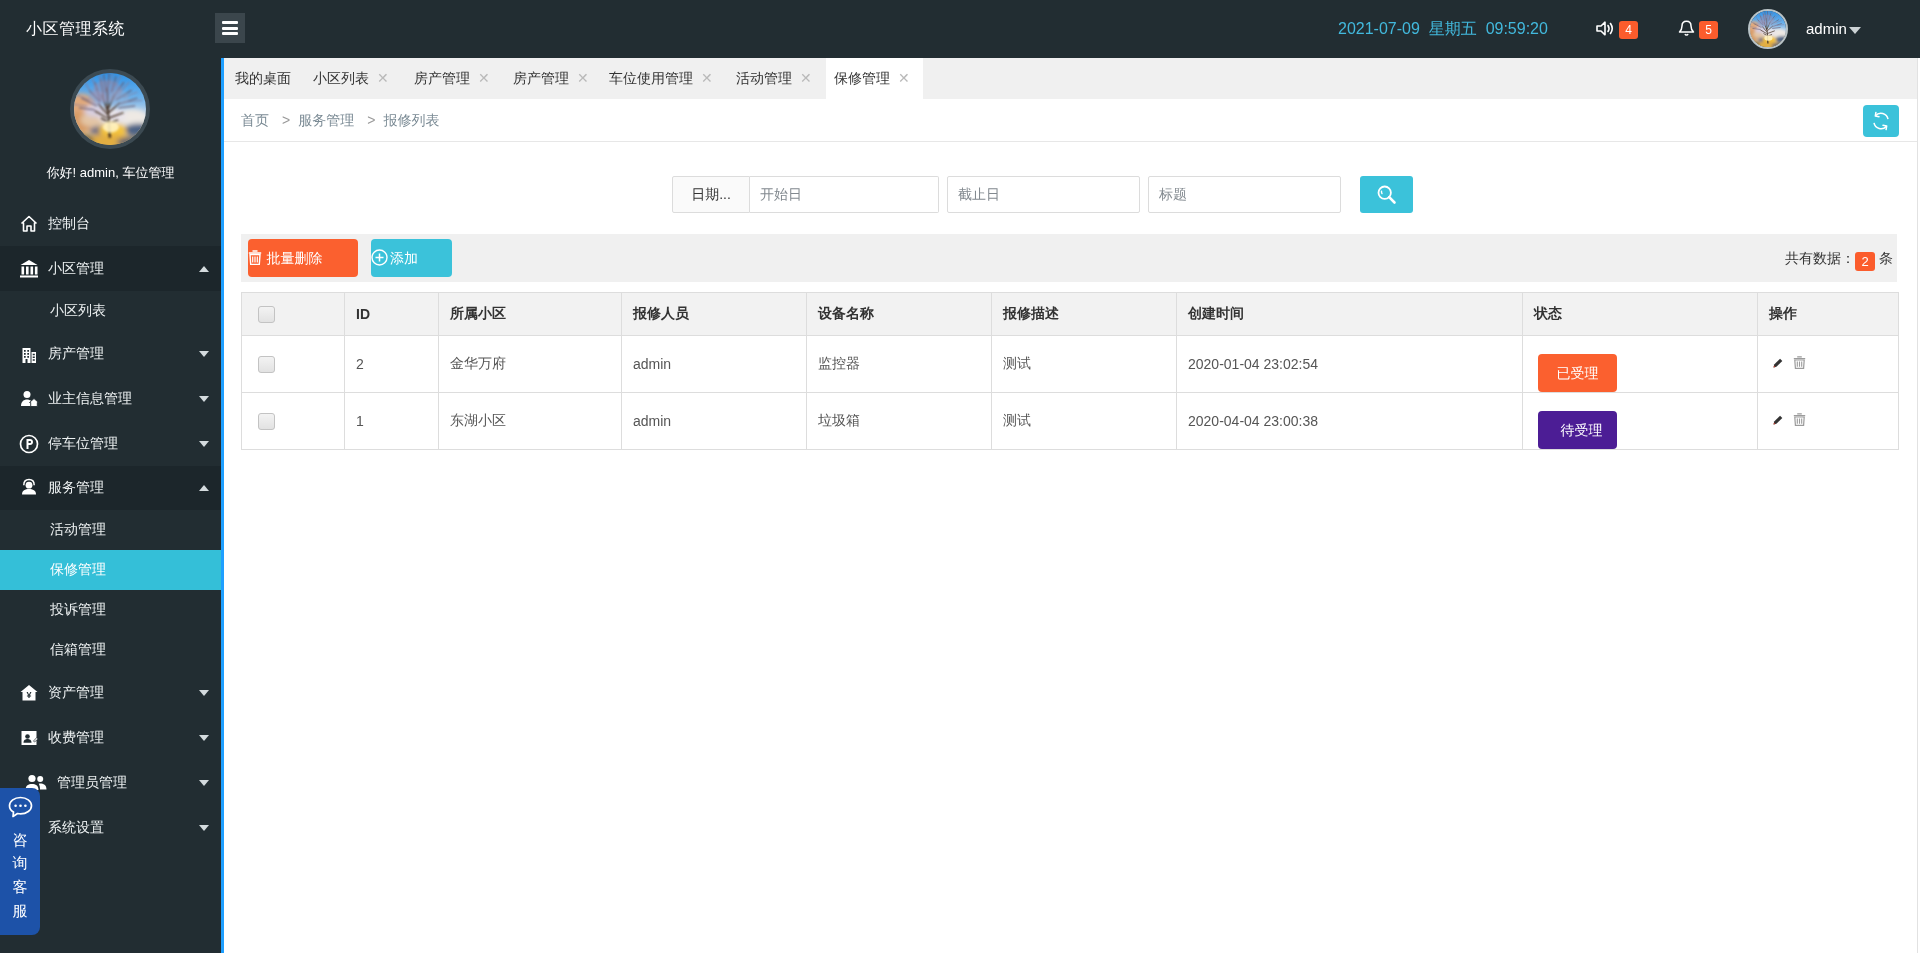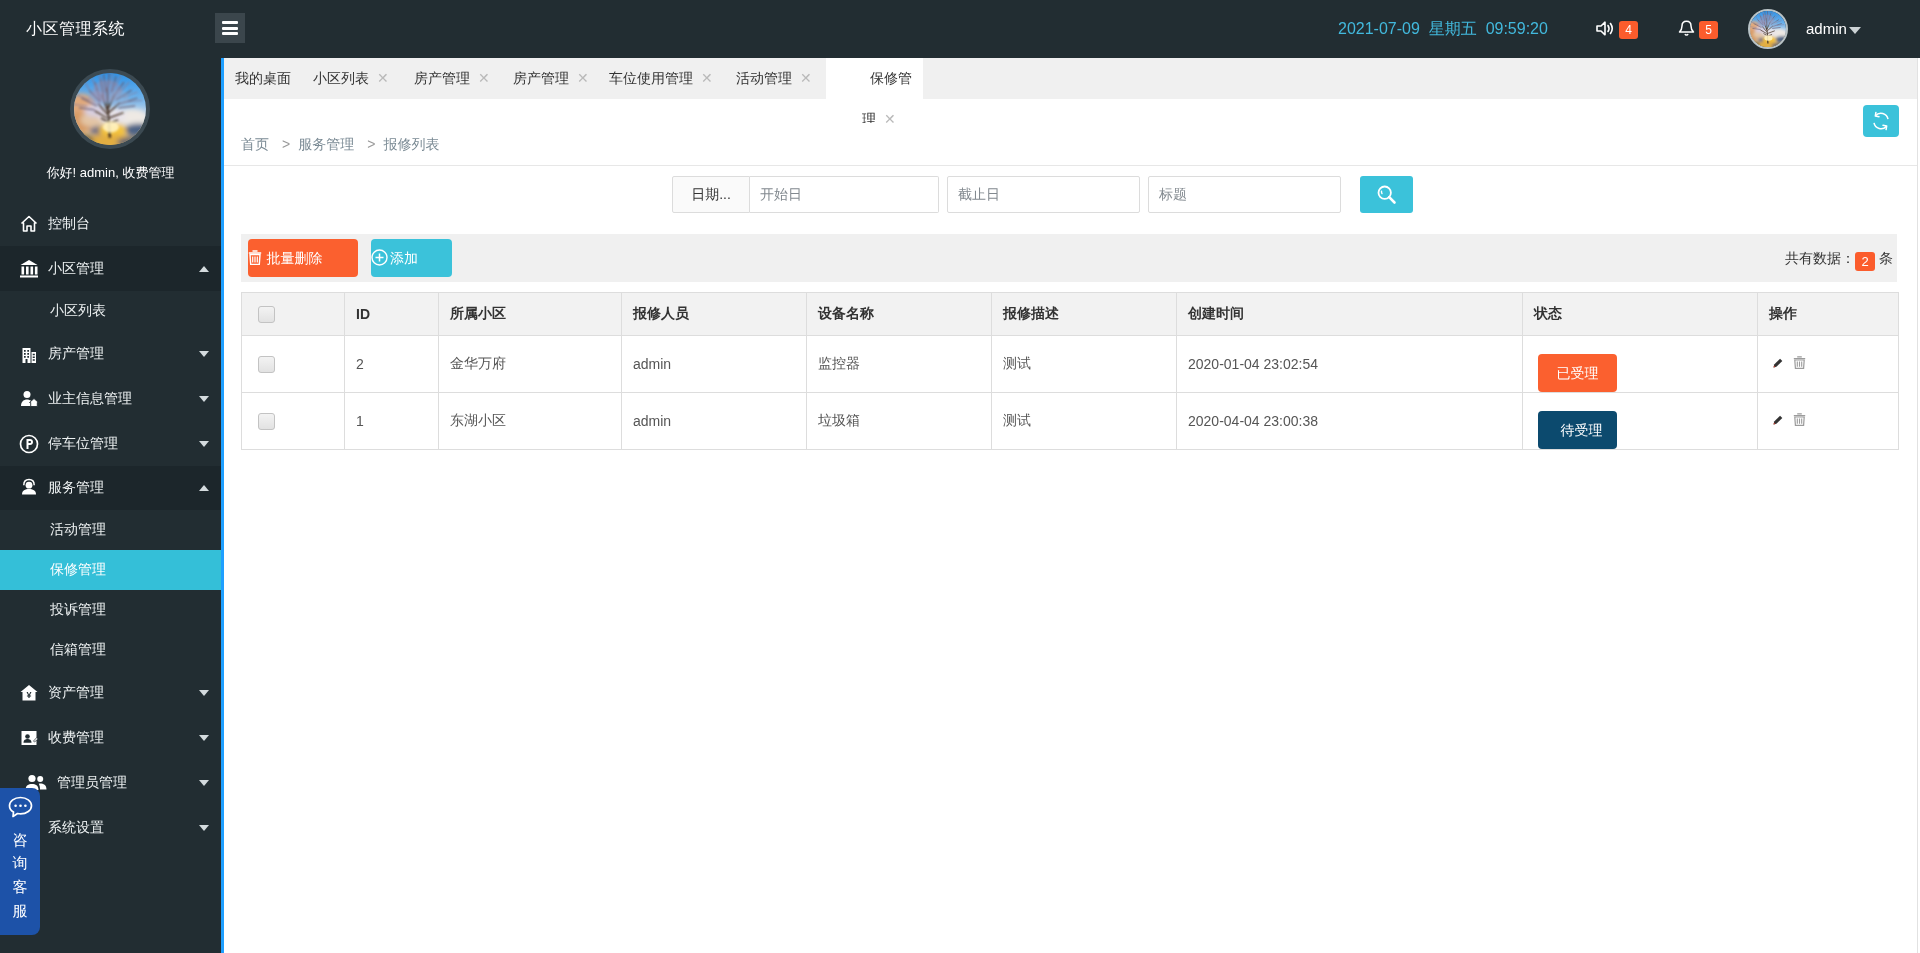--- a/index.html
+++ b/index.html
@@ -34,22 +34,22 @@
 
 
 #chat { position:absolute; left:0; top:788px; width:40px; height:147px; background:#1d52a8; border-radius:0 8px 8px 0; z-index:50; color:#fff; }
 #chat .zi { position:absolute; left:0; width:40px; text-align:center; font-size:15px; }
 
 
 #content { position:absolute; left:224px; top:58px; width:1696px; height:895px; background:#fff; }
 #tabbar { position:absolute; left:0; top:0; width:1696px; height:41px; background:#f0f0f0; }
 .tab { position:absolute; top:0; height:41px; line-height:41px; color:#333; font-size:14px; }
 .tab .x { color:#b9b9b9; font-size:14px; margin-left:8px; }
-.tab.active { background:#fff;padding-left:36px; }
-#crumbs { position:absolute; left:0; top:41px; width:1696px; height:43px; background:#fff; border-bottom:1px solid #e7e7e7; line-height:42px; font-size:14px; color:#7a8a94;margin-top:24px; }
+.tab.active { background:#fff; }
+#crumbs { position:absolute; left:0; top:41px; width:1696px; height:43px; background:#fff; border-bottom:1px solid #e7e7e7; line-height:42px; font-size:14px; color:#7a8a94; }
 #crumbs b { font-weight:normal; color:#999; margin:0 8px 0 13px; }
 #refresh { position:absolute; left:1639px; top:47px; width:36px; height:32px; background:#3bc2da; border-radius:4px; }
 
 
 .inp { position:absolute; top:118px; height:37px; border:1px solid #dcdcdc; border-radius:2px; background:#fff; color:#82898f; font-size:14px; padding-left:10px; line-height:35px; }
 #datesel { position:absolute; left:448px; top:118px; width:78px; height:37px; border:1px solid #dcdcdc; background:#fafafa; color:#333; font-size:14px; text-align:center; line-height:35px; border-radius:2px 0 0 2px; }
 #searchbtn { position:absolute; left:1136px; top:118px; width:53px; height:37px; background:#3bc2da; border-radius:3px; }
 
 
 #strip { position:absolute; left:17px; top:176px; width:1656px; height:48px; background:#f0f0f0; }
@@ -61,21 +61,21 @@
 
 
 #tbl { position:absolute; left:17px; top:234px; width:1657px; }
 table { border-collapse:collapse; width:1657px; table-layout:fixed; }
 th, td { border:1px solid #ddd; font-size:14px; padding:0 0 0 11px; text-align:left; }
 th { height:43px; background:#f2f2f2; color:#333; font-weight:bold; }
 td { height:57px; color:#555; }
 .ckb { display:inline-block; width:17px; height:17px; background:linear-gradient(#f3f3f3,#e2e2e2); border:1px solid #c3c3c3; border-radius:3px; margin-left:5px; vertical-align:middle; }
 .stbtn { display:inline-block; width:79px; height:38px; border-radius:4px; color:#fff; text-align:center; line-height:38px; margin-left:4px;margin-top:18px; }
 .st-o { background:#fb602f; }
-.st-b { background:#0c4a6e;padding-left:8px; }
+.st-b { background:#4c1d95;padding-left:8px; }
 </style>
 </head>
 <body>
 <svg width="0" height="0" style="position:absolute">
   <defs>
     <linearGradient id="sky" x1="0" y1="0" x2="0" y2="1">
       <stop offset="0" stop-color="#2e93e8"></stop>
         <stop offset="0.35" stop-color="#6fb2ea"></stop>
         <stop offset="0.6" stop-color="#cdd9e8"></stop>
         <stop offset="0.8" stop-color="#e7d3a8"></stop>
@@ -145,21 +145,21 @@
   <span id="admin-name">admin</span>
   <div id="admin-caret"></div>
 </div>
 
 <div id="sidebar">
   <div id="sb-avatar">
       <div class="im"><svg width="72" height="72" viewBox="0 0 80 80">
           <use href="#treepic"></use>
         </svg></div>
     </div>
-  <div id="greet">你好! admin, 收费管理</div>
+  <div id="greet">你好! admin, 车位管理</div>
 
   <div class="mi" style="top:144px;height:44px">
     <svg class="ico" viewBox="0 0 20 20">
         <path d="M2.5 9.5 L10 2.5 L17.5 9.5 M4.5 8.5 L4.5 17 L8 17 L8 12 L12 12 L12 17 L15.5 17 L15.5 8.5" fill="none" stroke="#fff" stroke-width="1.6" stroke-linejoin="round"></path>
       </svg>
     <span class="txt">控制台</span>
   </div>
   <div class="mi dark" style="top:188px;height:45px">
     <svg class="ico" viewBox="0 0 20 20">
         <path d="M10 1 L1.5 6 L18.5 6 Z M2.5 7.5 h2.6 v8 H2.5 Z M7 7.5 h2.6 v8 H7 Z M11.5 7.5 h2.6 v8 h-2.6 Z M15.9 7.5 h2.6 v8 h-2.6 Z M1 16.5 h18 v2 H1 Z" fill="#fff"></path>

